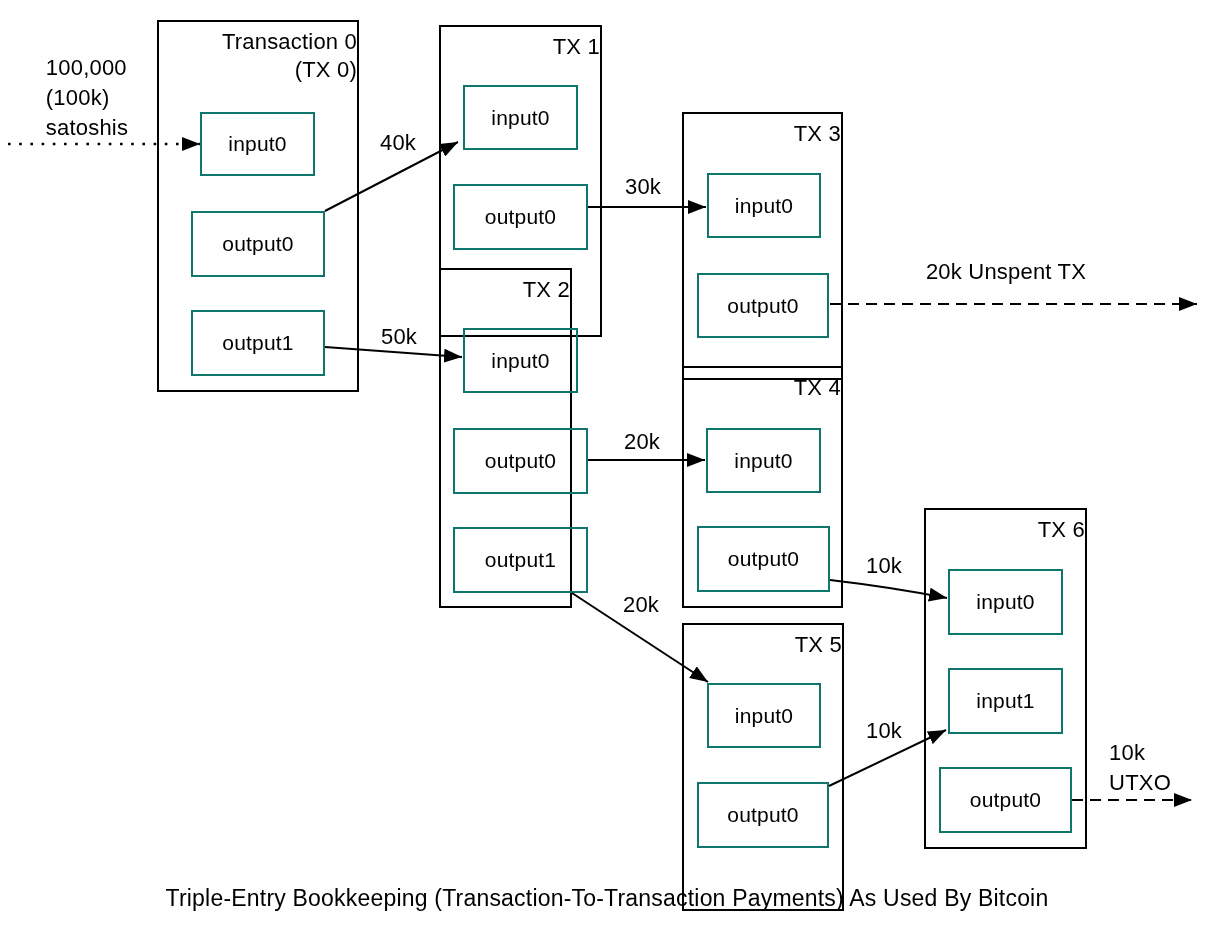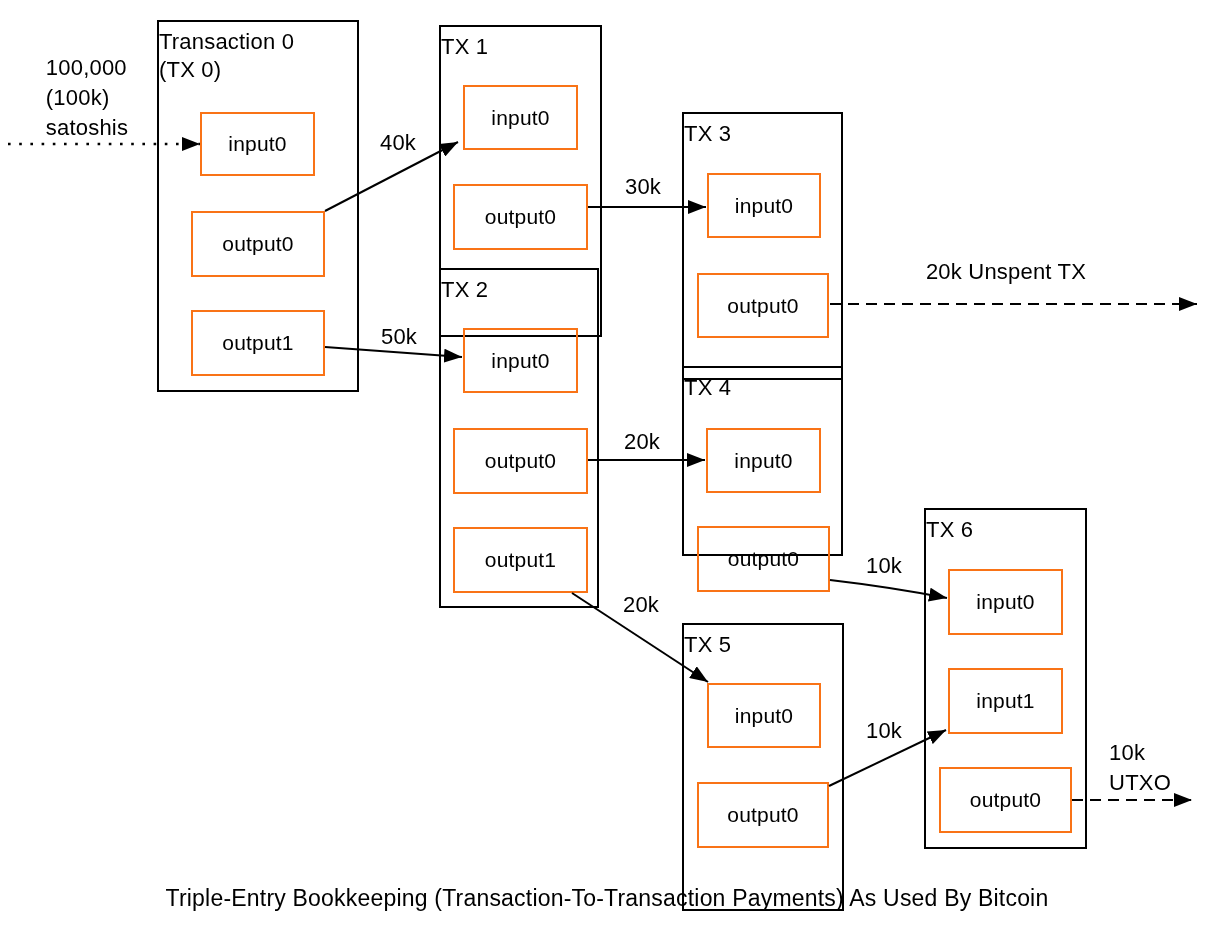--- a/index.html
+++ b/index.html
@@ -12,29 +12,29 @@
     color: #000000;
     overflow: hidden;
   }
   .txbox {
     position: absolute;
     border: 2px solid #000;
     box-sizing: border-box;
     background: transparent;
   }
   .txtitle {
-    text-align: left;
+    text-align: right;
     font-size: 22px;
     line-height: 28px;
     padding-top: 6px;
     letter-spacing: 0.2px;
   }
   .slot {
     position: absolute;
-    border: 2px solid #f97316;
+    border: 2px solid #0f766e;
     box-sizing: border-box;
     display: flex;
     align-items: center;
     justify-content: center;
     font-size: 21px;
     background: transparent;
     letter-spacing: 0.2px;
   }
   .lbl {
     position: absolute;
@@ -86,34 +86,34 @@
     <div class="slot" style="left:32px; top:189px; width:134px; height:66px;">output0</div>
     <div class="slot" style="left:32px; top:288px; width:134px; height:66px;">output1</div>
   </div>
 
   <div class="txbox" style="left:439px; top:25px; width:163px; height:312px;">
     <div class="txtitle">TX 1</div>
     <div class="slot" style="left:22px; top:58px; width:115px; height:65px;">input0</div>
     <div class="slot" style="left:12px; top:157px; width:135px; height:66px;">output0</div>
   </div>
 
-  <div class="txbox" style="left:439px; top:268px; width:160px; height:340px;">
+  <div class="txbox" style="left:439px; top:268px; width:133px; height:340px;">
     <div class="txtitle">TX 2</div>
     <div class="slot" style="left:22px; top:58px; width:115px; height:65px;">input0</div>
     <div class="slot" style="left:12px; top:158px; width:135px; height:66px;">output0</div>
     <div class="slot" style="left:12px; top:257px; width:135px; height:66px;">output1</div>
   </div>
 
   <div class="txbox" style="left:682px; top:112px; width:161px; height:268px;">
     <div class="txtitle">TX 3</div>
     <div class="slot" style="left:23px; top:59px; width:114px; height:65px;">input0</div>
     <div class="slot" style="left:13px; top:159px; width:132px; height:65px;">output0</div>
   </div>
 
-  <div class="txbox" style="left:682px; top:366px; width:161px; height:190px;">
+  <div class="txbox" style="left:682px; top:366px; width:161px; height:242px;">
     <div class="txtitle">TX 4</div>
     <div class="slot" style="left:22px; top:60px; width:115px; height:65px;">input0</div>
     <div class="slot" style="left:13px; top:158px; width:133px; height:66px;">output0</div>
   </div>
 
   <div class="txbox" style="left:682px; top:623px; width:162px; height:288px;">
     <div class="txtitle">TX 5</div>
     <div class="slot" style="left:23px; top:58px; width:114px; height:65px;">input0</div>
     <div class="slot" style="left:13px; top:157px; width:132px; height:66px;">output0</div>
   </div>

